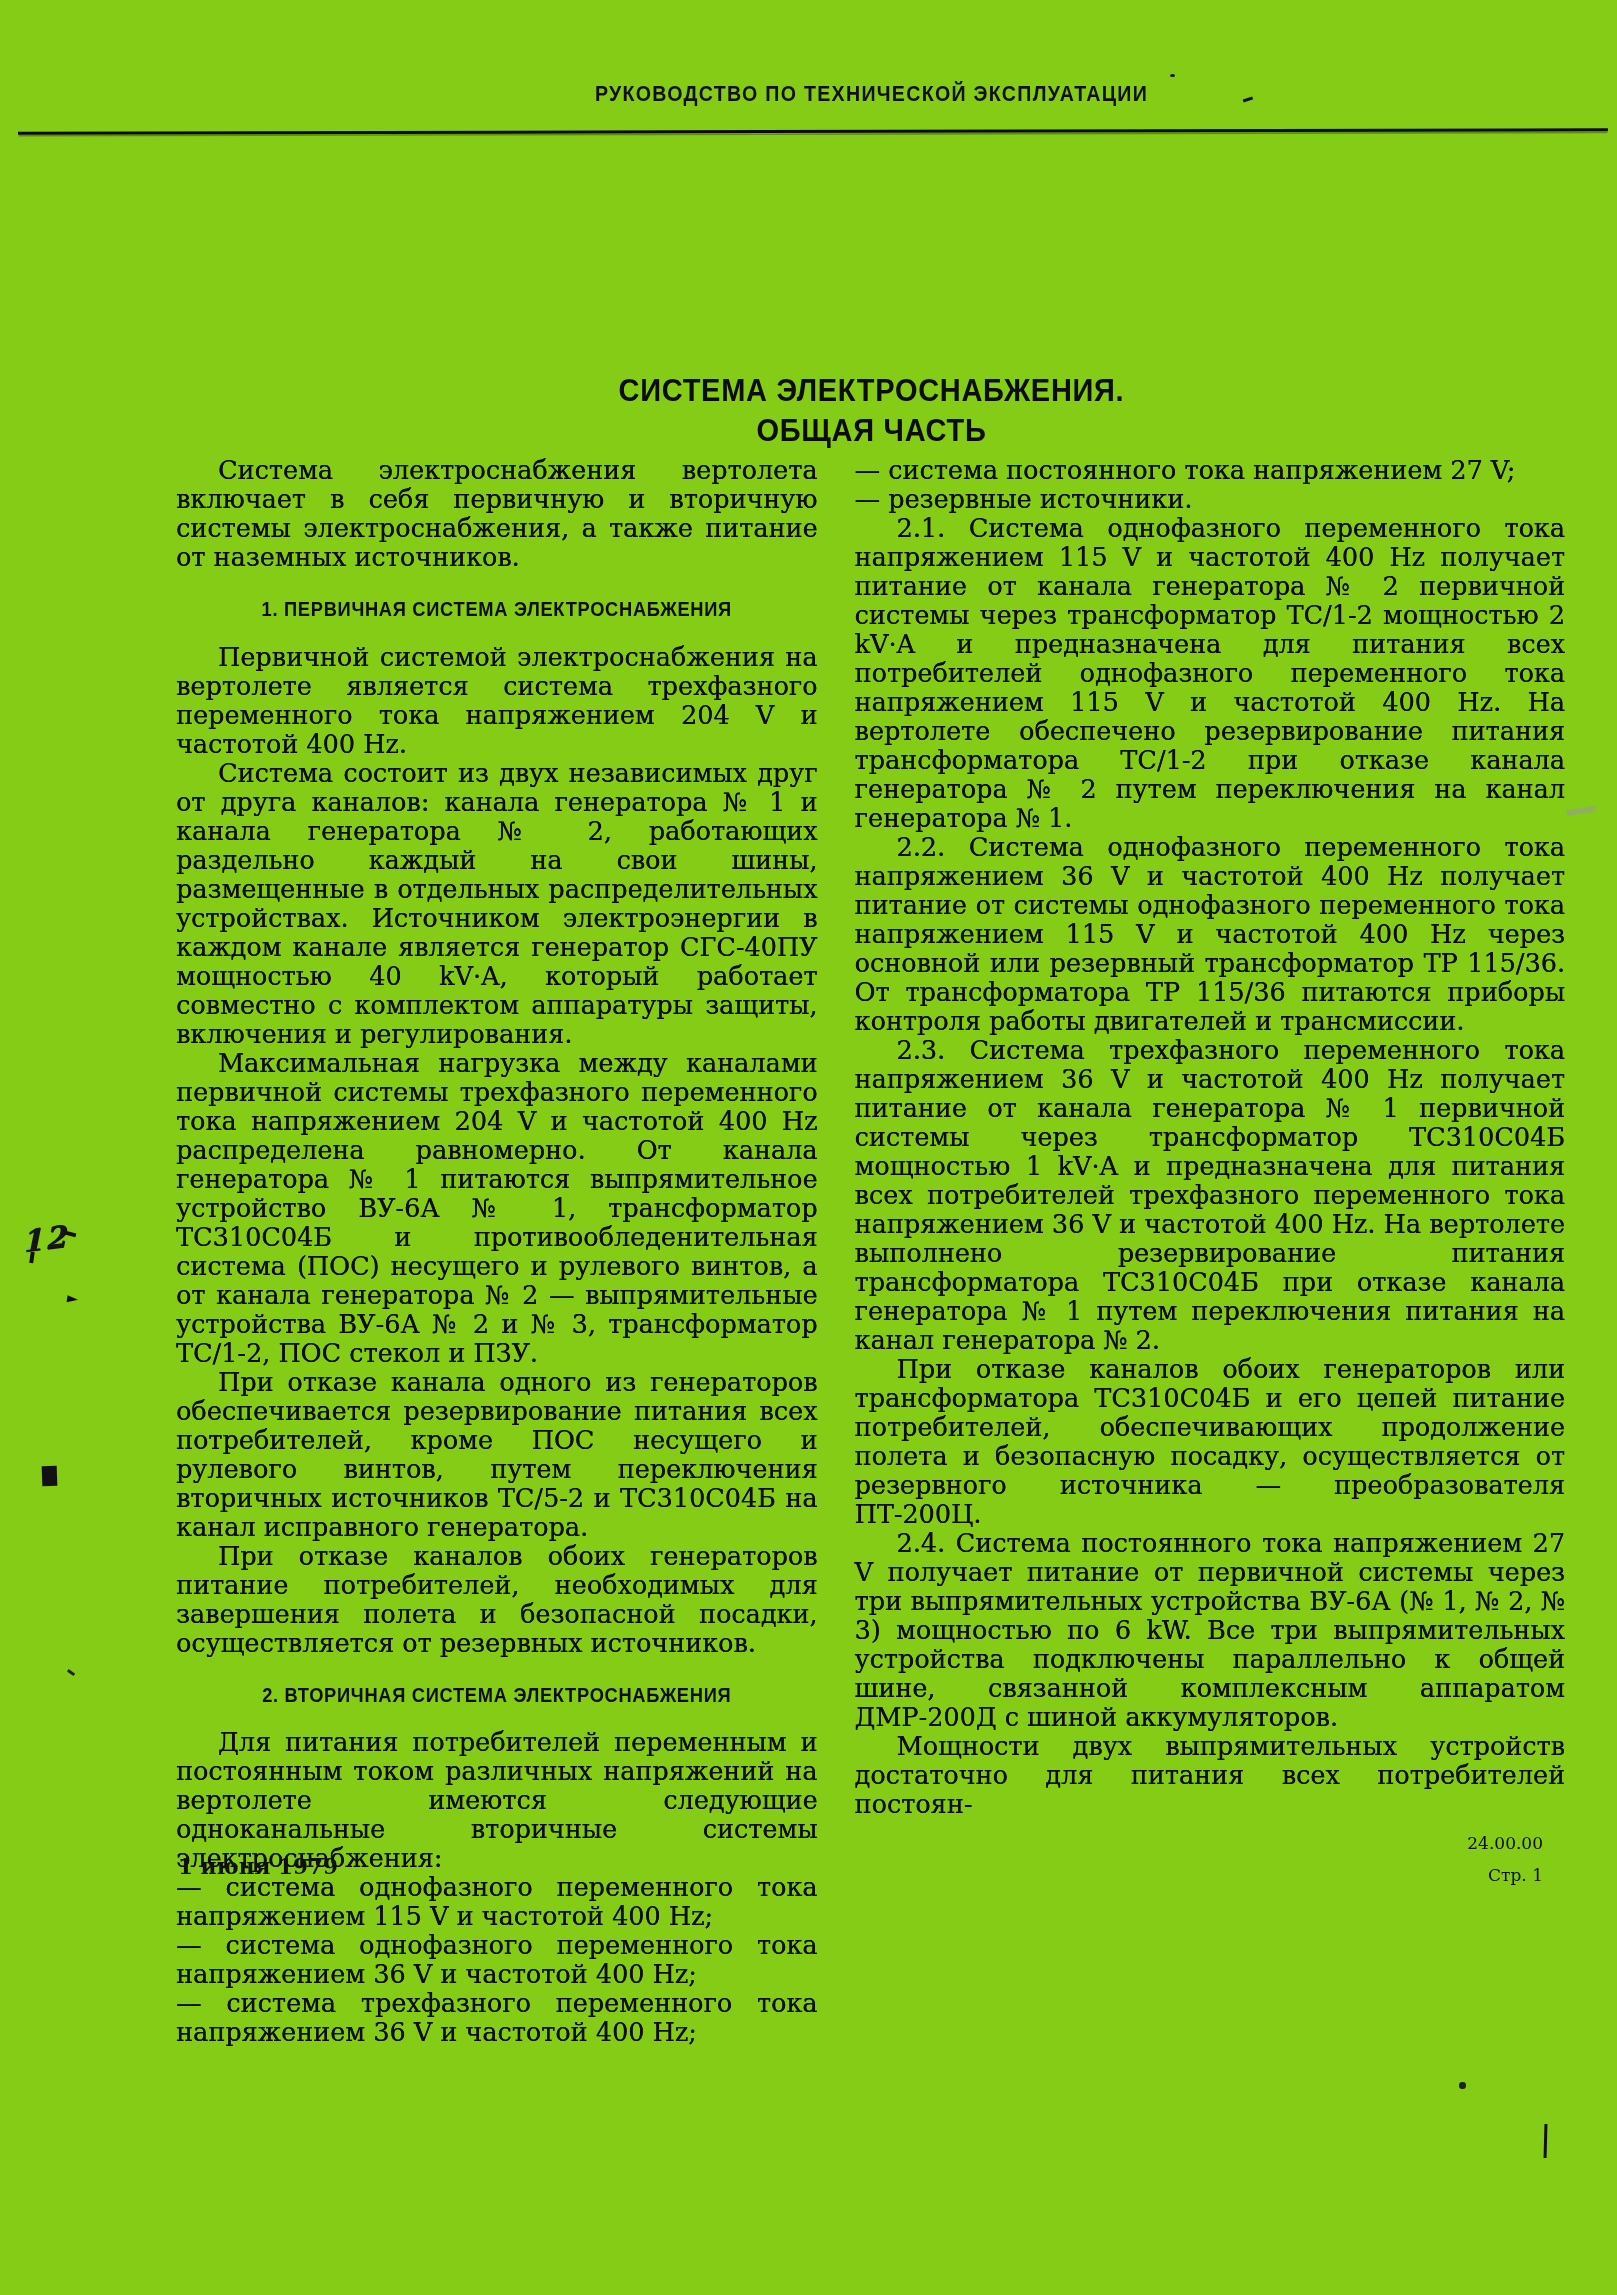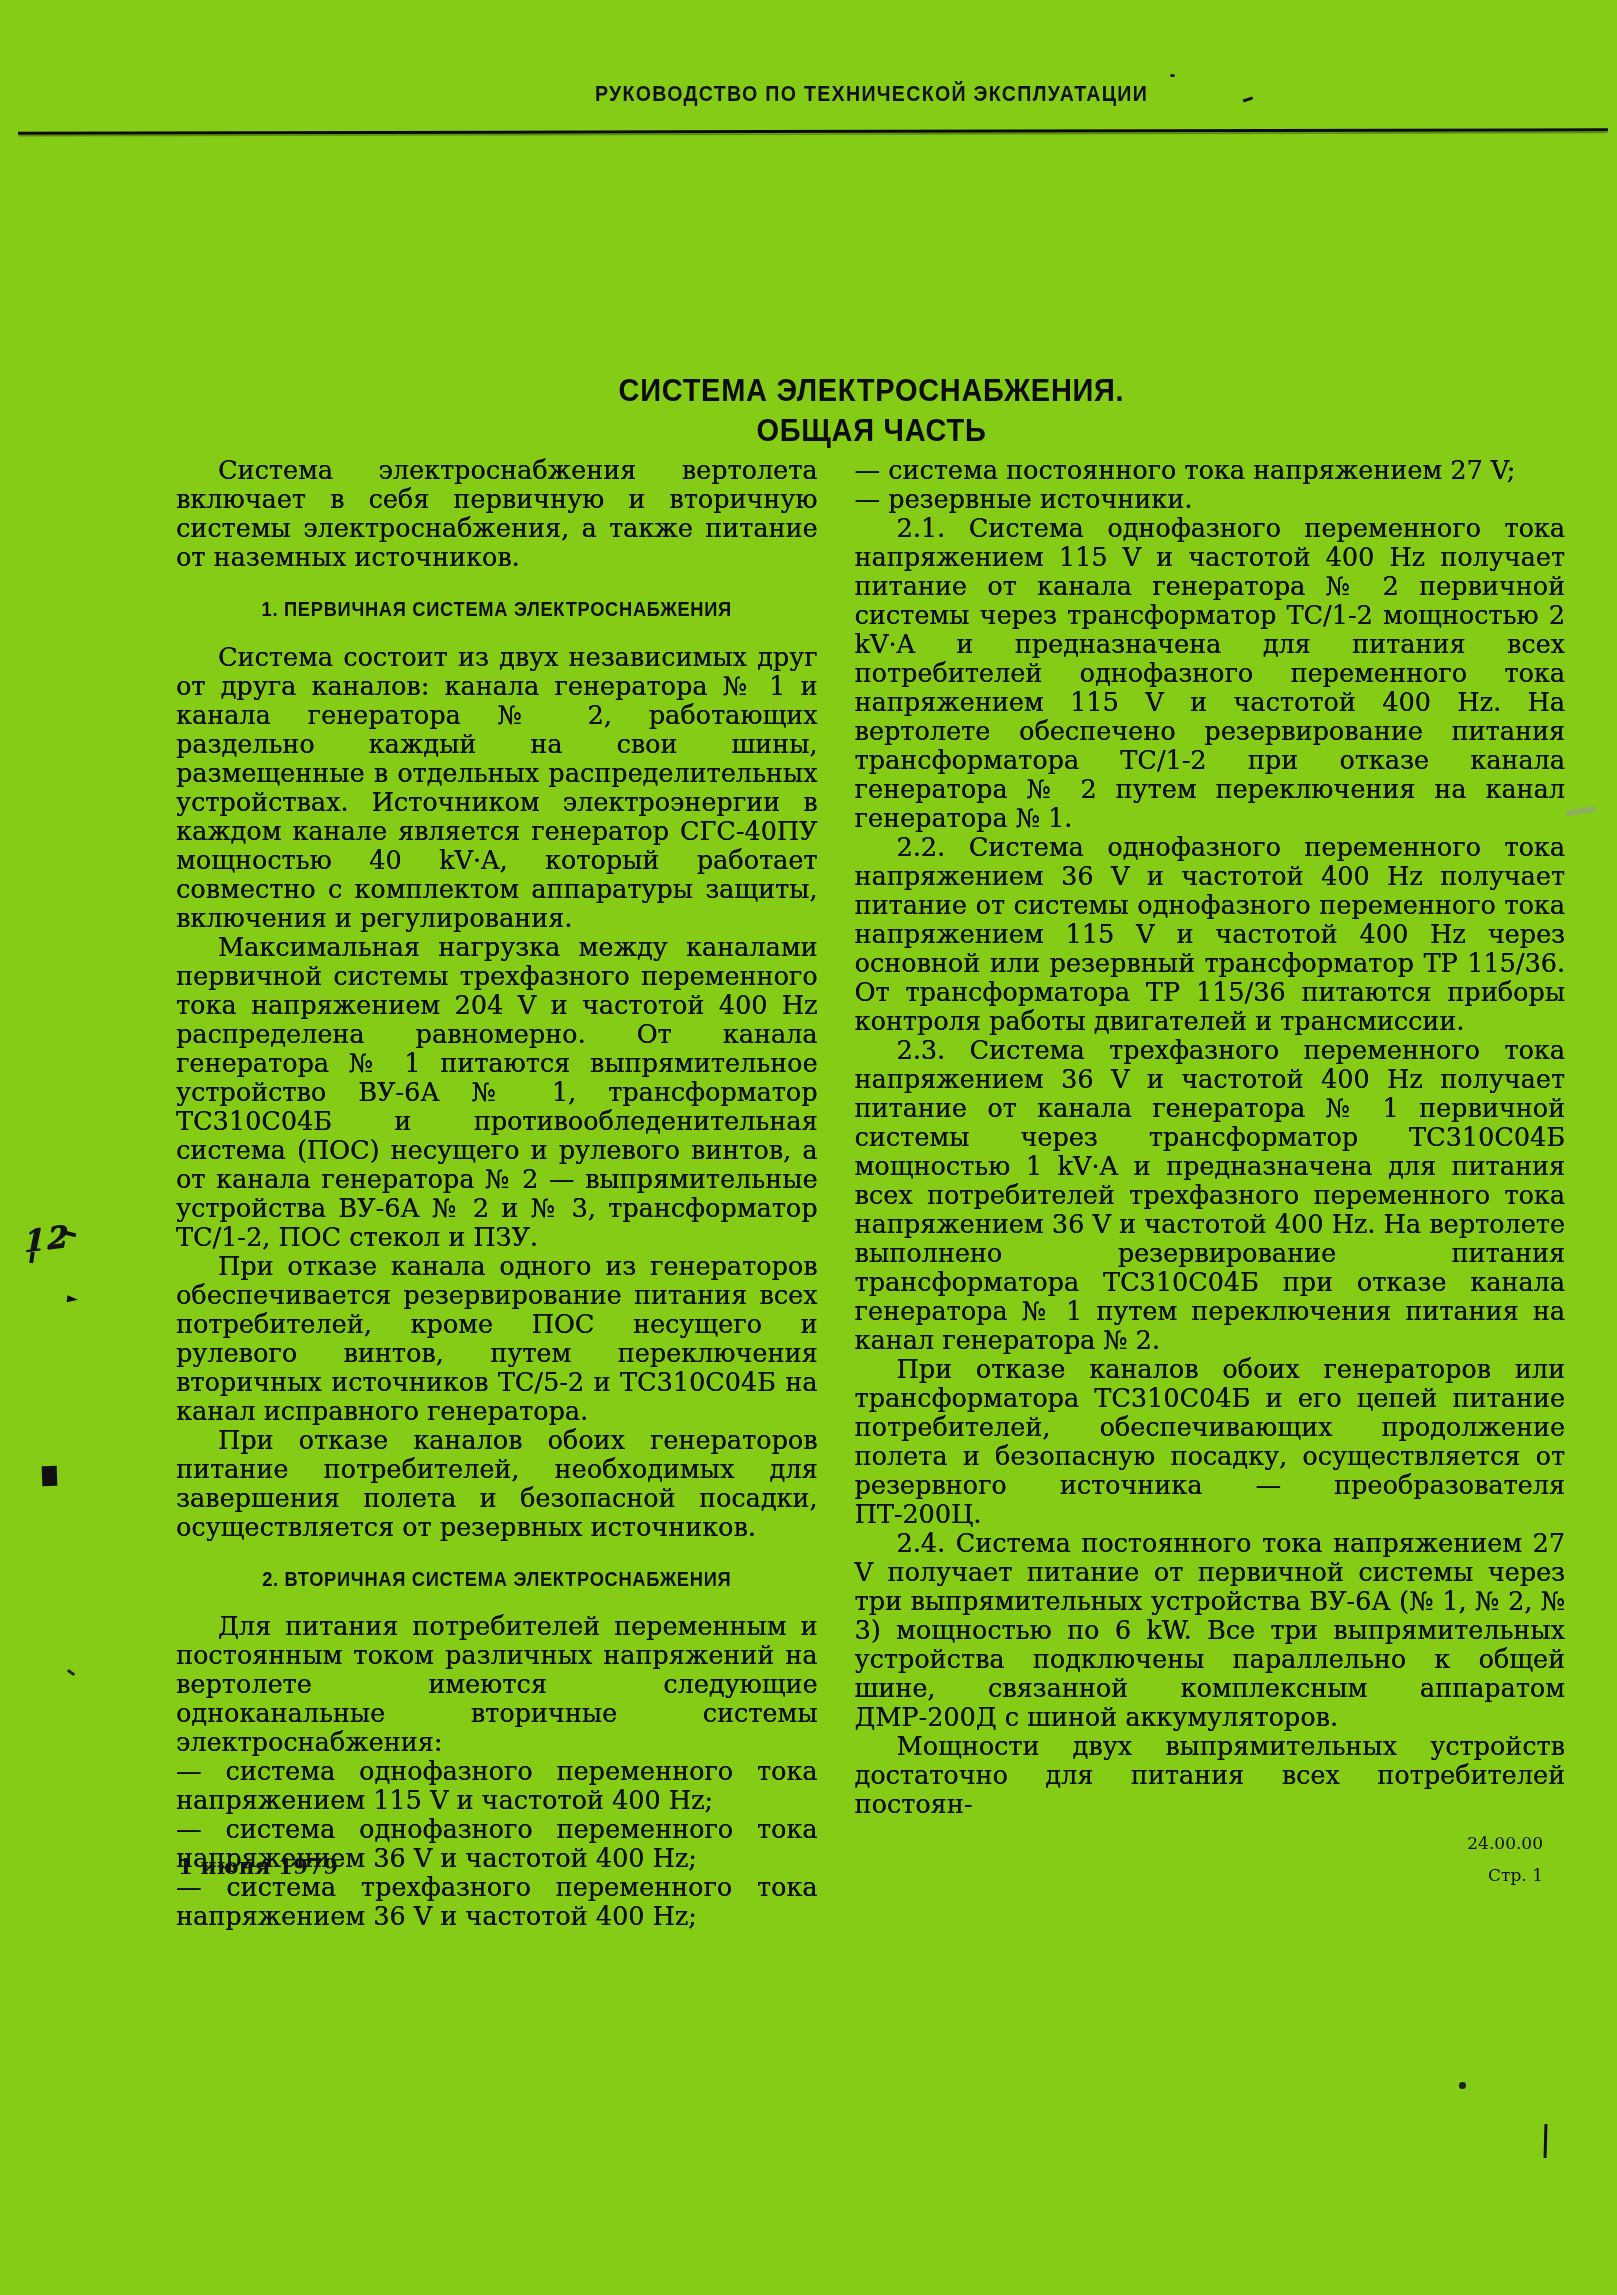--- a/index.html
+++ b/index.html
@@ -100,20 +100,21 @@
   <div class="doc-title">
     <div>СИСТЕМА ЭЛЕКТРОСНАБЖЕНИЯ.</div>
     <div>ОБЩАЯ ЧАСТЬ</div>
   </div>
 
   <div class="columns">
 
     <div class="col col-left">
       <p class="indent">Система электроснабжения вертолета включает в себя первичную и вторичную системы электроснабжения, а также питание от наземных источников.</p>
       <p class="sec-head">1. ПЕРВИЧНАЯ СИСТЕМА ЭЛЕКТРОСНАБЖЕНИЯ</p>
+      <p class="indent">Первичной системой электроснабжения на вертолете является система трехфазного переменного тока напряжением 204 V и частотой 400 Hz.</p>
       <p class="indent">Система состоит из двух независимых друг от друга каналов: канала генератора № 1 и канала генератора № 2, работающих раздельно каждый на свои шины, размещенные в отдельных распределительных устройствах. Источником электроэнергии в каждом канале является генератор СГС-40ПУ мощностью 40 kV·A, который работает совместно с комплектом аппаратуры защиты, включения и регулирования.</p>
       <p class="indent">Максимальная нагрузка между каналами первичной системы трехфазного переменного тока напряжением 204 V и частотой 400 Hz распределена равномерно. От канала генератора № 1 питаются выпрямительное устройство ВУ-6А № 1, трансформатор ТС310С04Б и противообледенительная система (ПОС) несущего и рулевого винтов, а от канала генератора № 2 — выпрямительные устройства ВУ-6А № 2 и № 3, трансформатор ТС/1-2, ПОС стекол и ПЗУ.</p>
       <p class="indent">При отказе канала одного из генераторов обеспечивается резервирование питания всех потребителей, кроме ПОС несущего и рулевого винтов, путем переключения вторичных источников ТС/5-2 и ТС310С04Б на канал исправного генератора.</p>
       <p class="indent">При отказе каналов обоих генераторов питание потребителей, необходимых для завершения полета и безопасной посадки, осуществляется от резервных источников.</p>
       <p class="sec-head">2. ВТОРИЧНАЯ СИСТЕМА ЭЛЕКТРОСНАБЖЕНИЯ</p>
       <p class="indent">Для питания потребителей переменным и постоянным током различных напряжений на вертолете имеются следующие одноканальные вторичные системы электроснабжения:</p>
       <p>— система однофазного переменного тока напряжением 115 V и частотой 400 Hz;</p>
       <p>— система однофазного переменного тока напряжением 36 V и частотой 400 Hz;</p>
       <p>— система трехфазного переменного тока напряжением 36 V и частотой 400 Hz;</p>
     </div>

